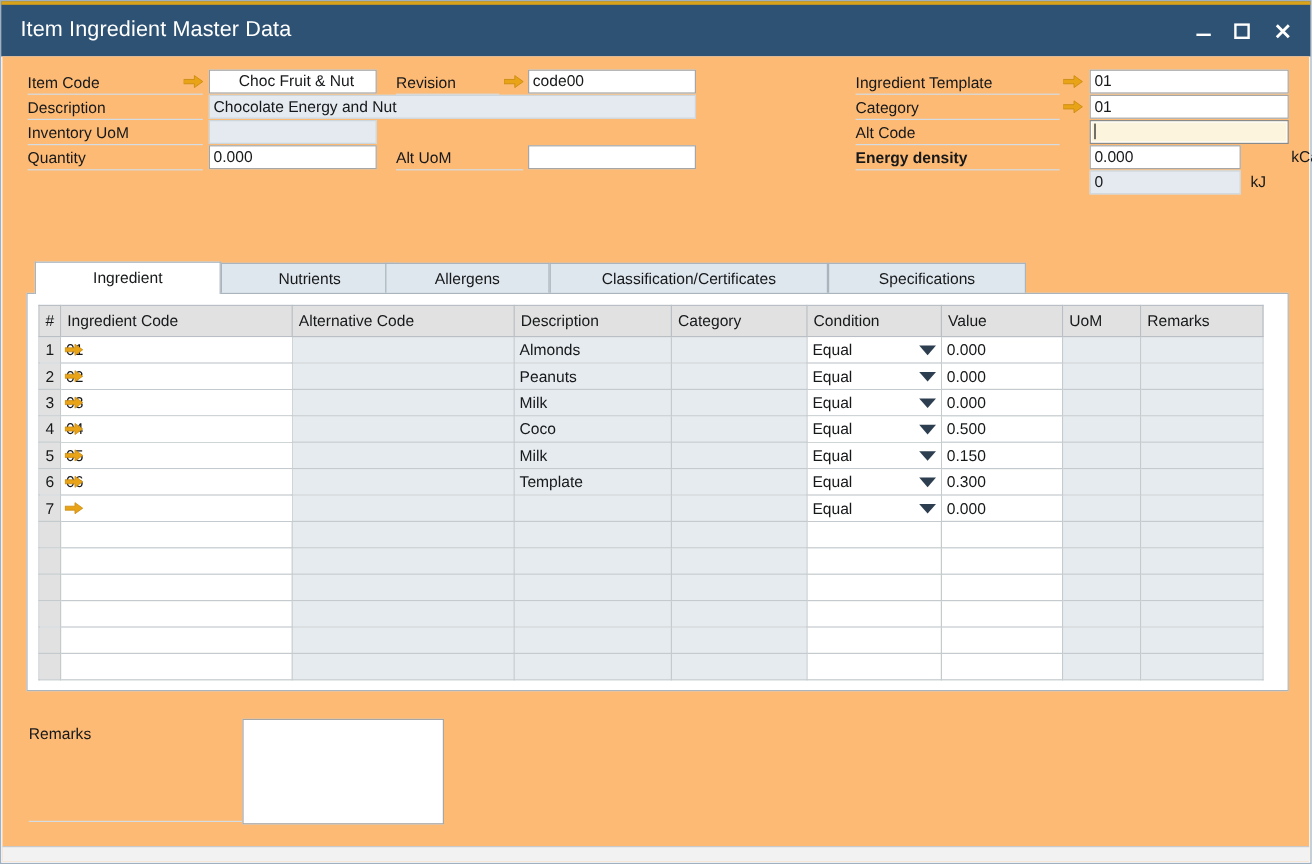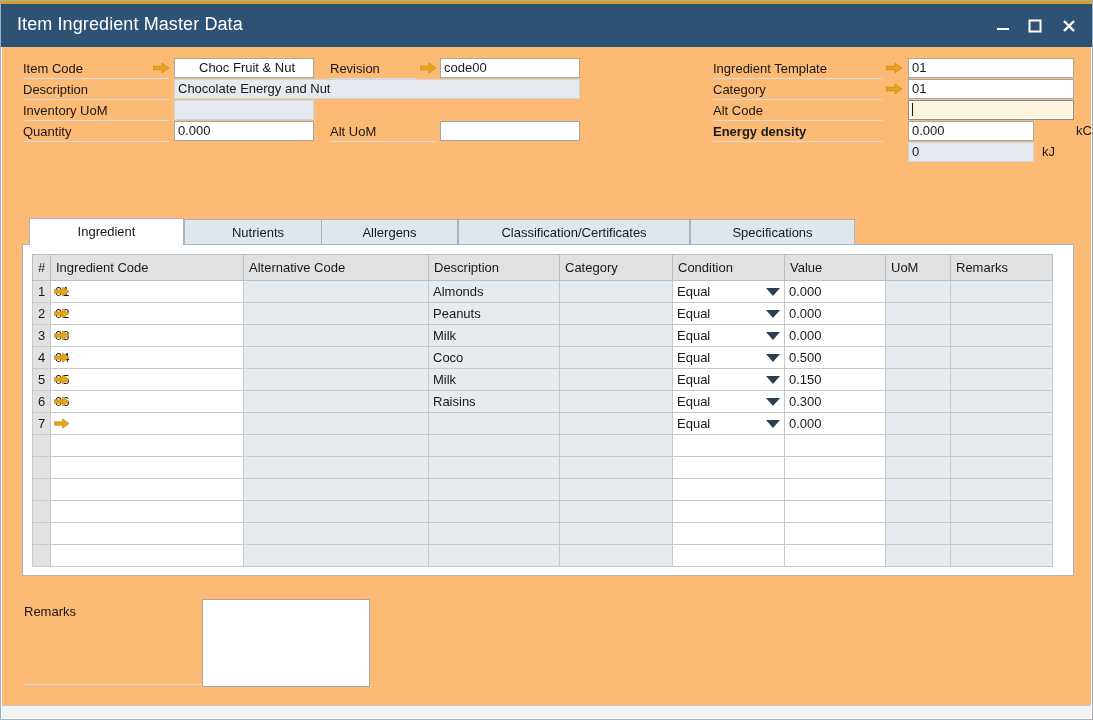--- a/index.html
+++ b/index.html
@@ -445,21 +445,21 @@
               <td class="edit">0.150</td>
               <td></td>
               <td></td>
             </tr>
             <tr>
               <td class="num">6</td>
               <td class="edit cell-code"><svg class="ga" viewBox="0 0 17 14">
                   <path d="M0 5.2 H9 V2 L16 7 L9 12 V8.8 H0 Z" fill="#e8a317" stroke="#c98a10" stroke-width=".7"></path>
                 </svg>06</td>
               <td></td>
-              <td>Raisins</td>
+              <td>Template</td>
               <td></td>
               <td class="edit cell-cond">Equal<span class="dd"></span></td>
               <td class="edit">0.300</td>
               <td></td>
               <td></td>
             </tr>
             <tr>
               <td class="num">7</td>
               <td class="edit cell-code">
                 <svg class="ga" viewBox="0 0 17 14">

